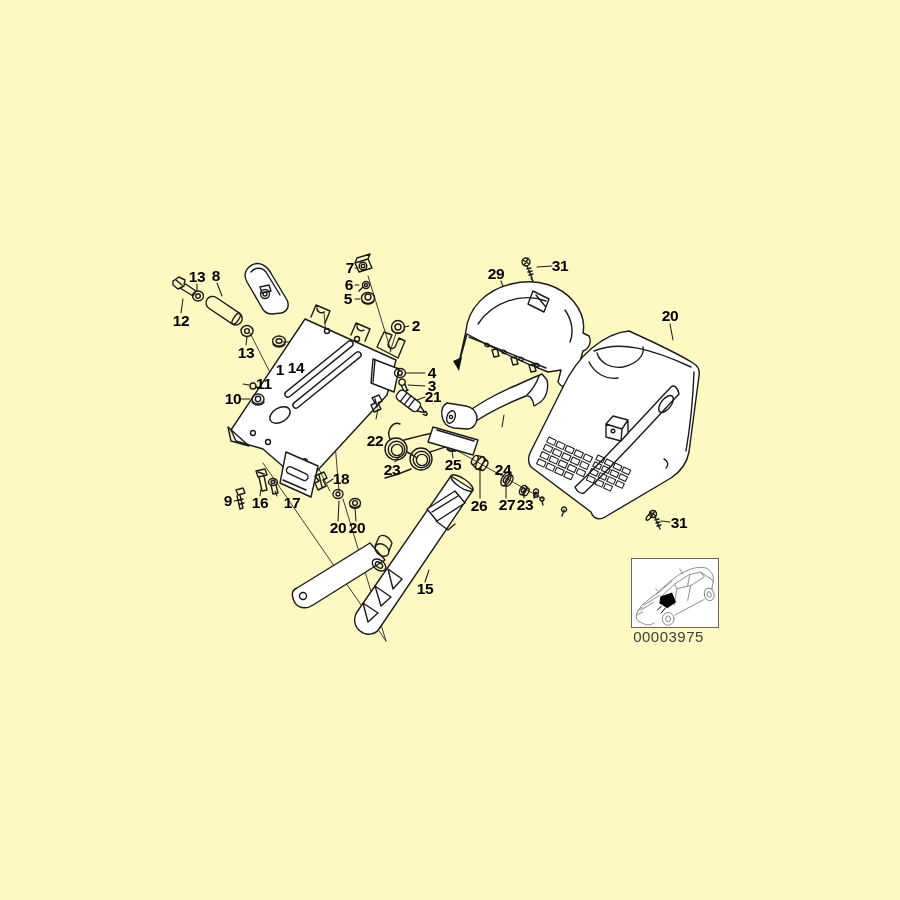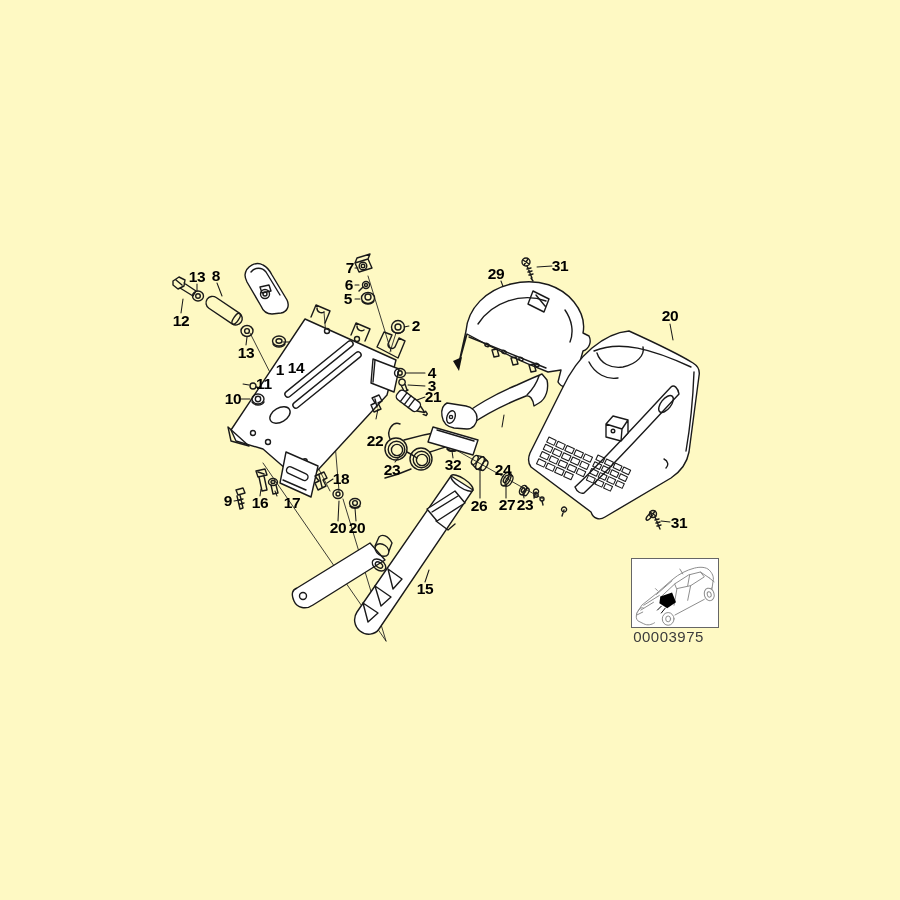--- a/index.html
+++ b/index.html
@@ -303,21 +303,21 @@
       <div class="callout" style="left: 350px; top: 268px;">7</div>
       <div class="callout" style="left: 349px; top: 285px;">6</div>
       <div class="callout" style="left: 348px; top: 299px;">5</div>
       <div class="callout" style="left: 416px; top: 326px;">2</div>
       <div class="callout" style="left: 432px; top: 373px;">4</div>
       <div class="callout" style="left: 432px; top: 386px;">3</div>
       <div class="callout" style="left: 433px; top: 397px;">21</div>
       <div class="callout" style="left: 375px; top: 426px; margin-top: 15px;">22</div>
       <div class="callout" style="left: 392px; top: 470px;">23</div>
       <div class="callout" style="left: 503px; top: 434px; margin-top: 36px;">24</div>
-      <div class="callout" style="left: 453px; top: 465px;">32</div>
+      <div class="callout" style="left: 453px; top: 465px;">25</div>
       <div class="callout" style="left: 479px; top: 506px;">26</div>
       <div class="callout" style="left: 507px; top: 505px;">27</div>
       <div class="callout" style="left: 525px; top: 505px;">23</div>
       <div class="callout" style="left: 496px; top: 274px;">29</div>
       <div class="callout" style="left: 560px; top: 266px;">31</div>
       <div class="callout" style="left: 670px; top: 316px;">20</div>
       <div class="callout" style="left: 679px; top: 523px;">31</div>
       <div class="callout" style="left: 228px; top: 501px;">9</div>
       <div class="callout" style="left: 260px; top: 503px;">16</div>
       <div class="callout" style="left: 277px; top: 503px; margin-left: 15px;">17</div>

